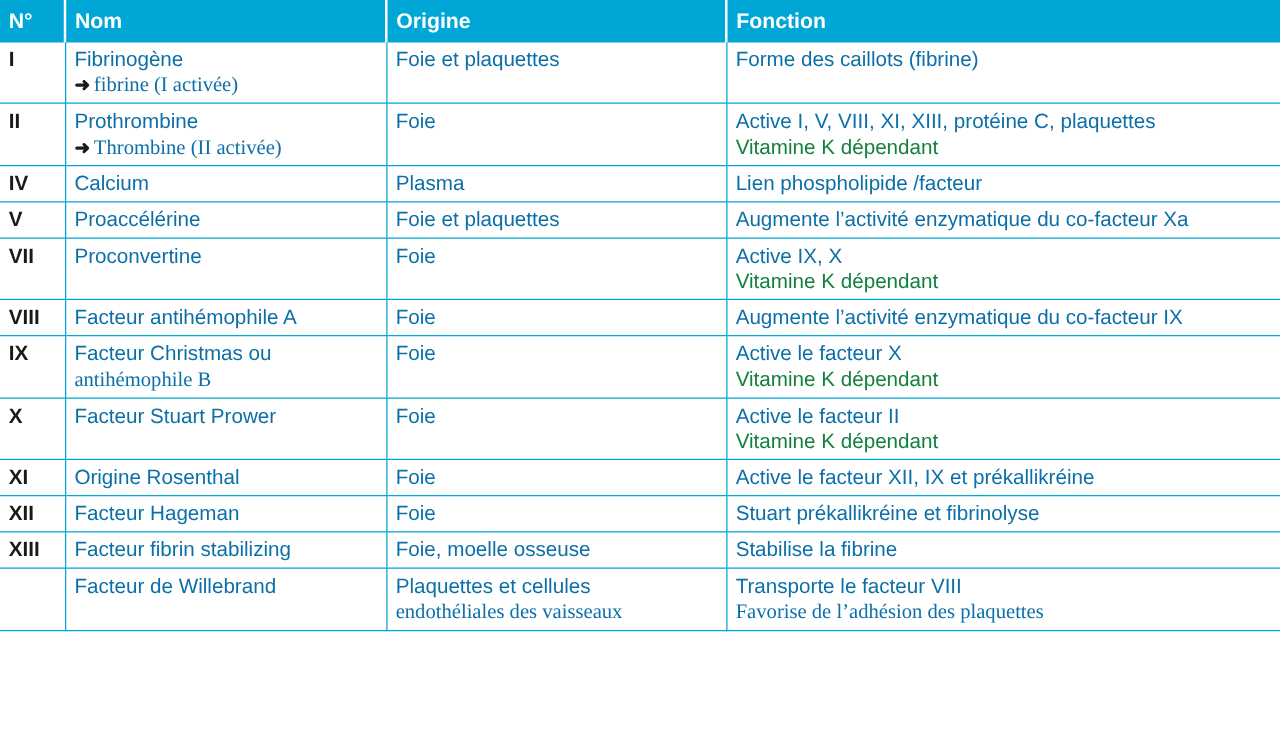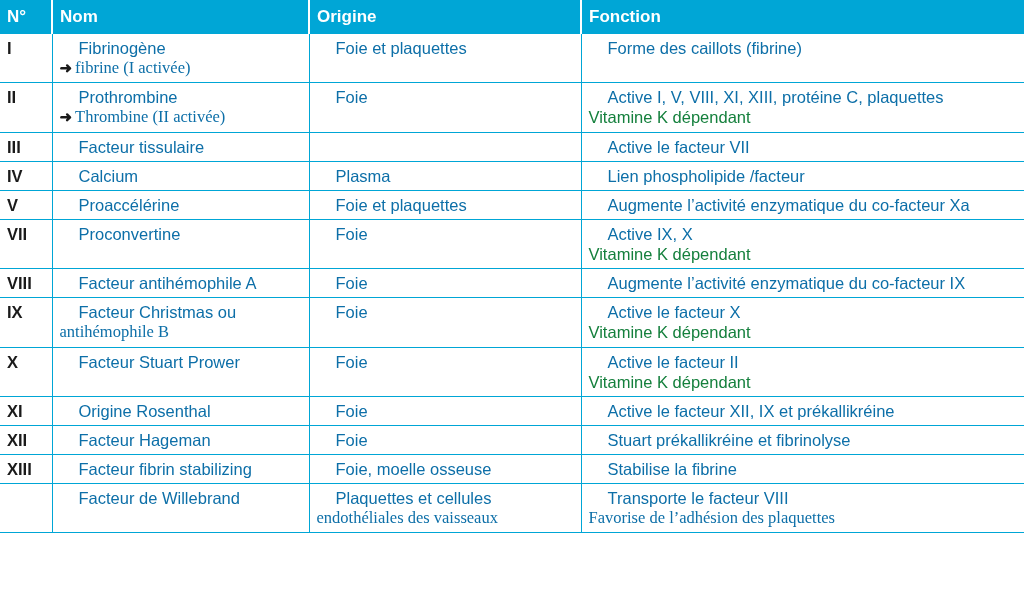--- a/index.html
+++ b/index.html
@@ -67,21 +67,21 @@
     display: inline-block;
     color: #1a1a1a;
     font-weight: bold;
     margin-right: 3px;
     font-size: 15px;
   }
   .sub {
     display: block;
     font-family: Liberation Serif, serif;
   }
-  .line2 { display: block; margin-left: 19px; }
+  .line2 { display: block; }
 </style>
 </head>
 <body>
 
 <div id="table-wrap">
   <table class="factors">
     <colgroup>
       <col class="c-num">
       <col class="c-nom">
       <col class="c-ori">
@@ -117,32 +117,20 @@
           </td>
           <td>
             <span class="line2">Foie</span>
           </td>
           <td>
             <span class="line2">Active I, V, VIII, XI, XIII, protéine C, plaquettes</span>
             <span class="vitk">Vitamine K dépendant</span>
           </td>
         </tr>
         <tr>
-          <td class="num">III</td>
-          <td>
-            <span class="line2">Facteur tissulaire</span>
-          </td>
-          <td>
-            <span class="line2"></span>
-          </td>
-          <td>
-            <span class="line2">Active le facteur VII</span>
-          </td>
-        </tr>
-        <tr>
           <td class="num">IV</td>
           <td>
             <span class="line2">Calcium</span>
           </td>
           <td>
             <span class="line2">Plasma</span>
           </td>
           <td>
             <span class="line2">Lien phospholipide /facteur</span>
           </td>

